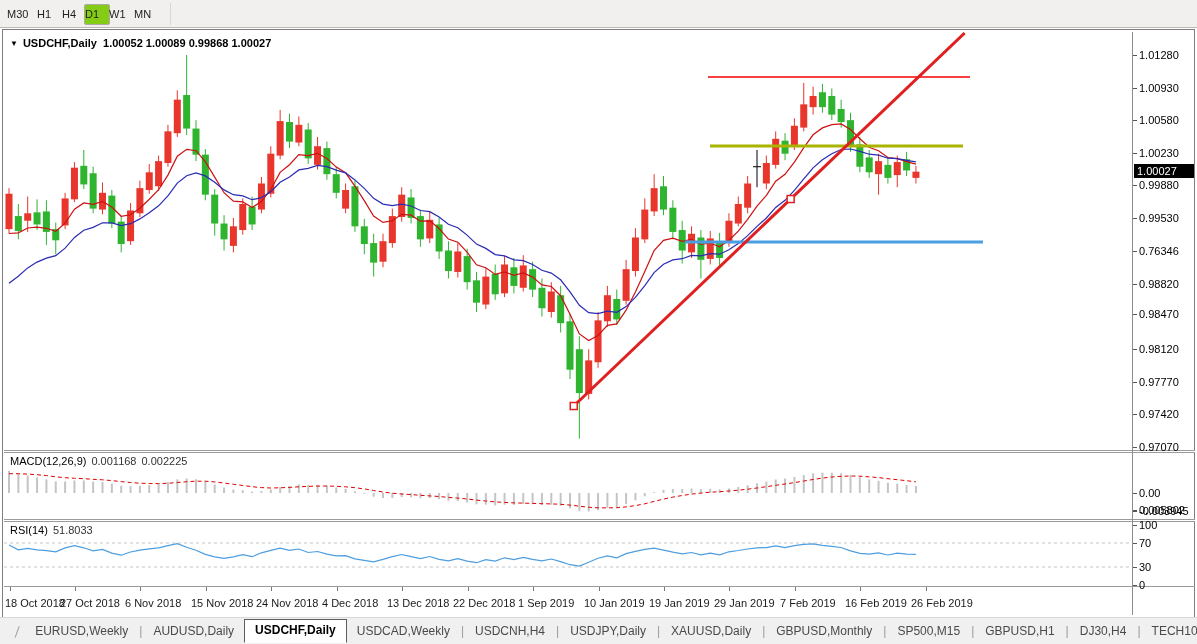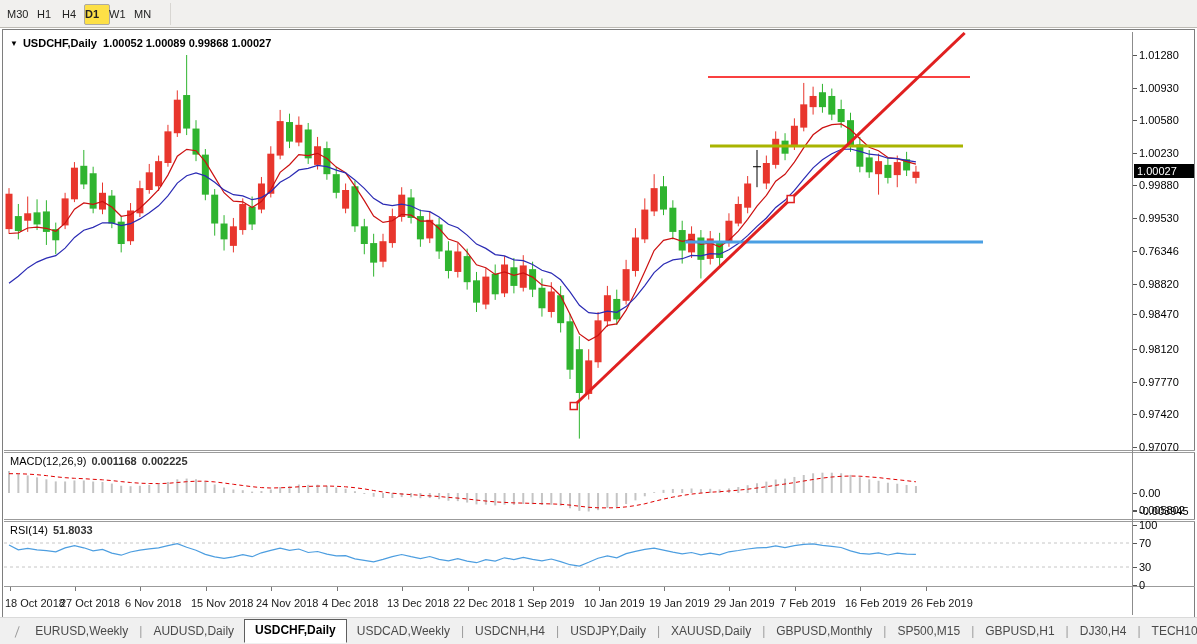--- a/index.html
+++ b/index.html
@@ -1,39 +1,39 @@
 <!DOCTYPE html>
 <html><head>
 <meta charset="utf-8">
 <style>
   html,body{margin:0;padding:0;}
   body{width:1197px;height:644px;background:#fff;font-family:"Liberation Sans",sans-serif;position:relative;overflow:hidden;}
   
   #tf{position:absolute;left:0;top:0;width:1197px;height:28px;background:#F1F0EE;border-bottom:1px solid #BDBAB4;box-sizing:border-box;}
   .tfb{position:absolute;top:4px;height:19px;line-height:19px;text-align:left;font-size:11px;color:#222;border:1px solid transparent;border-radius:2px;cursor:default;}
-  .tfb.active{background:#fde047;border-color:#ADAAA4;font-weight:bold;}
+  .tfb.active{background:#84cc16;border-color:#ADAAA4;}
   #tfsep{position:absolute;left:170px;top:3px;width:1px;height:22px;background:#D8D6D2;}
   
   #win{position:absolute;left:2px;top:29px;width:1193px;height:596px;background:#fff;border:1px solid #7E7E7E;box-sizing:border-box;}
   #win svg{position:absolute;display:block;}
   #svgPrice{left:1px;top:2px;}
   #svgMacd{left:1px;top:423px;}
   #svgRsi{left:1px;top:492px;}
   .sepline{position:absolute;left:1px;width:1191px;height:3px;background:#fff;border-top:1px solid #9B9B9B;border-bottom:1px solid #9B9B9B;box-sizing:border-box;}
   #sep1{top:420px;}
   #sep2{top:489px;}
   #sep3{top:556px;height:1px;border:none;background:#9B9B9B;}
   #axisborder{position:absolute;left:1129px;top:2px;width:1px;height:583px;background:#8C8C8C;}
   .axlabel{position:absolute;left:1136px;font-size:11px;color:#000;white-space:nowrap;}
   .axlabel::before{content:"";position:absolute;left:-6px;top:6px;width:4px;height:1px;background:#555;}
   #pricetag{position:absolute;left:1131px;width:60px;height:14px;background:#000;color:#fff;font-size:11px;line-height:14px;text-align:left;padding-left:3px;box-sizing:border-box;}
   #titlerow{position:absolute;left:7px;top:7px;font-size:11px;font-weight:bold;color:#000;white-space:nowrap;}
   #titlerow .tri{font-size:8px;margin-right:5px;vertical-align:1px;}
   .indlabel{position:absolute;left:7px;font-size:11px;color:#000;white-space:nowrap;}
-  .indlabel .v{color:#333;margin-left:5px;font-weight:bold;}
+  .indlabel .v{color:#333;margin-left:5px;}
   #macdlabel{top:425px;}
   #rsilabel{top:494px;}
   .timelabel{position:absolute;font-size:11px;color:#1a1a1a;top:567px;white-space:nowrap;}
   .timetick{position:absolute;top:557px;width:1px;height:4px;background:#777;}
   
   #tabs{position:absolute;left:0;top:617px;width:1197px;height:27px;background:#F0F0F0;border-top:1px solid #DADADA;display:flex;align-items:center;font-size:12px;color:#4a4a4a;padding-left:16px;box-sizing:border-box;white-space:nowrap;}
   .tab{padding:4px 10px;cursor:default;}
   .tab.active{background:#fff;border:1px solid #5E5E5E;border-bottom-color:#fff;font-weight:bold;color:#000;padding:3px 10px 5px 10px;position:relative;top:0px;}
   .tsep{color:#9a9a9a;padding:0 1px;}
   .tgrip{color:#9a9a9a;margin-right:6px;transform:skewX(-20deg);display:inline-block;}

